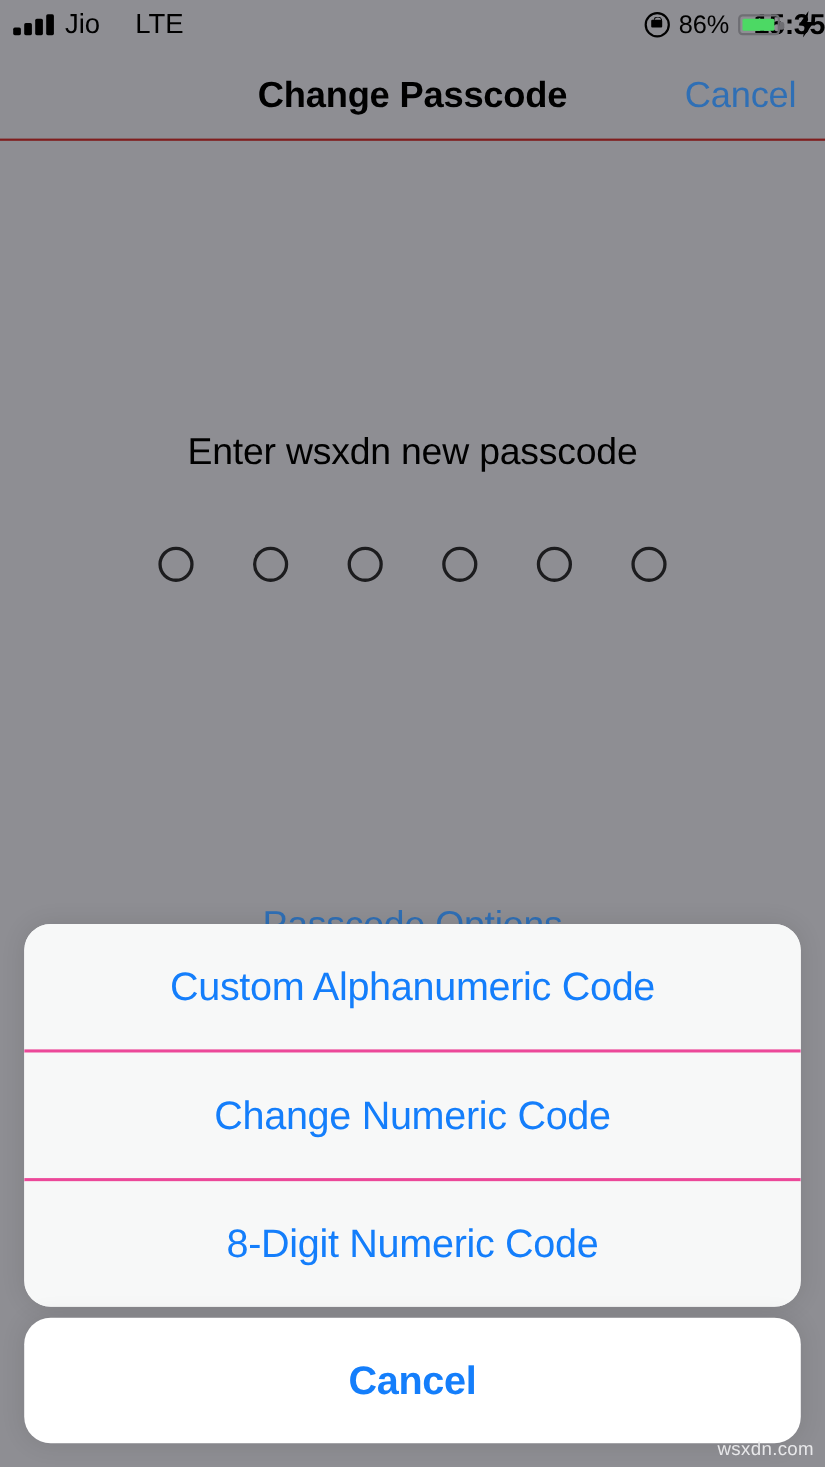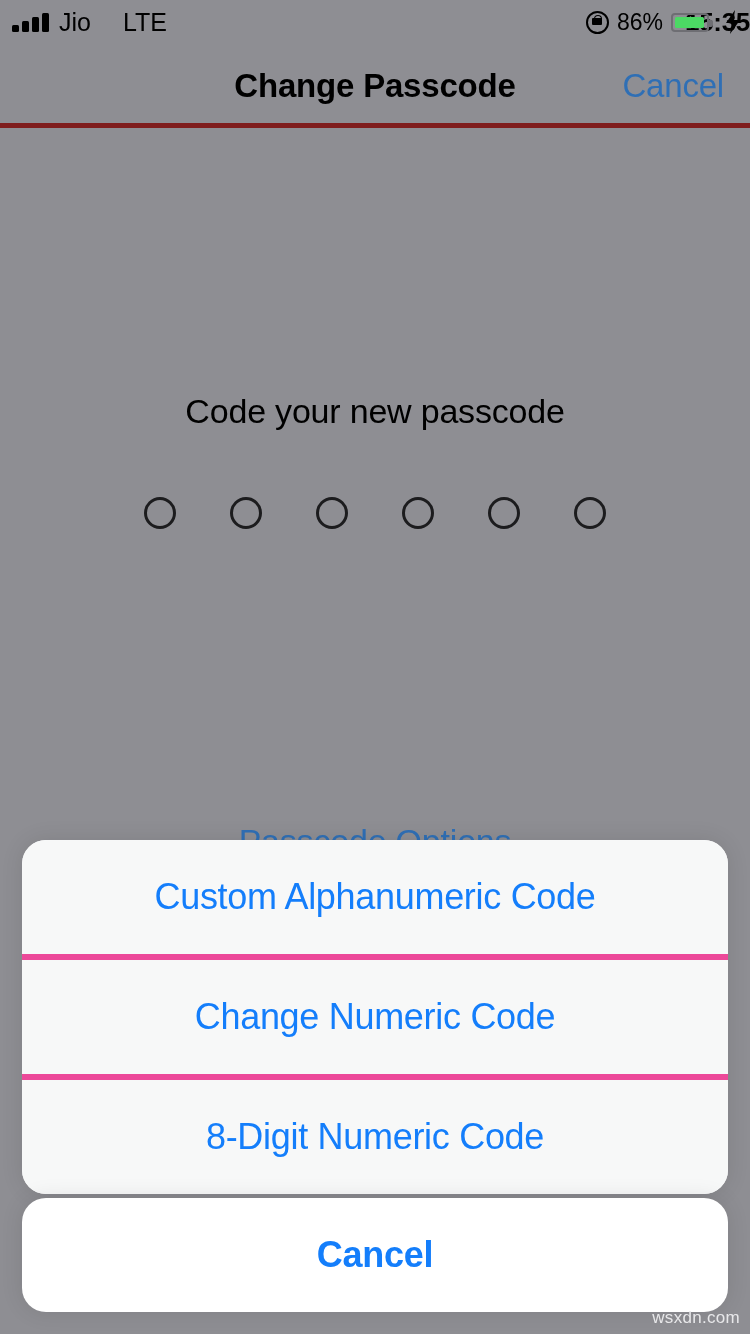--- a/index.html
+++ b/index.html
@@ -134,21 +134,21 @@
     margin-left: 7px;
     font-size: 0;
     line-height: 0;
   }
 
   
   #nav-bar {
     position: absolute;
     left: 0; top: 44px;
     width: 750px; height: 84px;
-    border-bottom: 5px solid #7f1d1d;
+    border-bottom: 2px solid #7f1d1d;
     box-sizing: border-box;
   }
   #nav-title {
     position: absolute;
     left: 0; right: 0;
     top: 0; height: 83px;
     line-height: 83px;
     text-align: center;
     font-size: 33px;
     font-weight: bold;
@@ -211,21 +211,21 @@
     box-shadow: 0 0 22px rgba(0,0,0,0.10);
   }
   .sheet-row {
     height: 114px;
     display: flex;
     align-items: center;
     justify-content: center;
     font-size: 36px;
     color: #147efb;
     letter-spacing: -0.3px;
-    border-bottom: 6px solid #ec4899;
+    border-bottom: 3px solid #ec4899;
     background: #f7f8f8;
   }
   .sheet-row:last-child { border-bottom: none; }
 
   #cancel-sheet {
     position: absolute;
     left: 22px;
     top: 1198px;
     width: 706px;
     height: 114px;
@@ -285,21 +285,21 @@
         </svg>
       </span>
     </div>
   </div>
 
   <div id="nav-bar">
     <div id="nav-title">Change Passcode</div>
     <div id="nav-cancel">Cancel</div>
   </div>
 
-  <div id="prompt">Code your new passcode</div>
+  <div id="prompt">Enter wsxdn new passcode</div>
 
   <div id="dots-row">
     <span class="passcode-dot"></span>
     <span class="passcode-dot"></span>
     <span class="passcode-dot"></span>
     <span class="passcode-dot"></span>
     <span class="passcode-dot"></span>
     <span class="passcode-dot"></span>
   </div>
 

